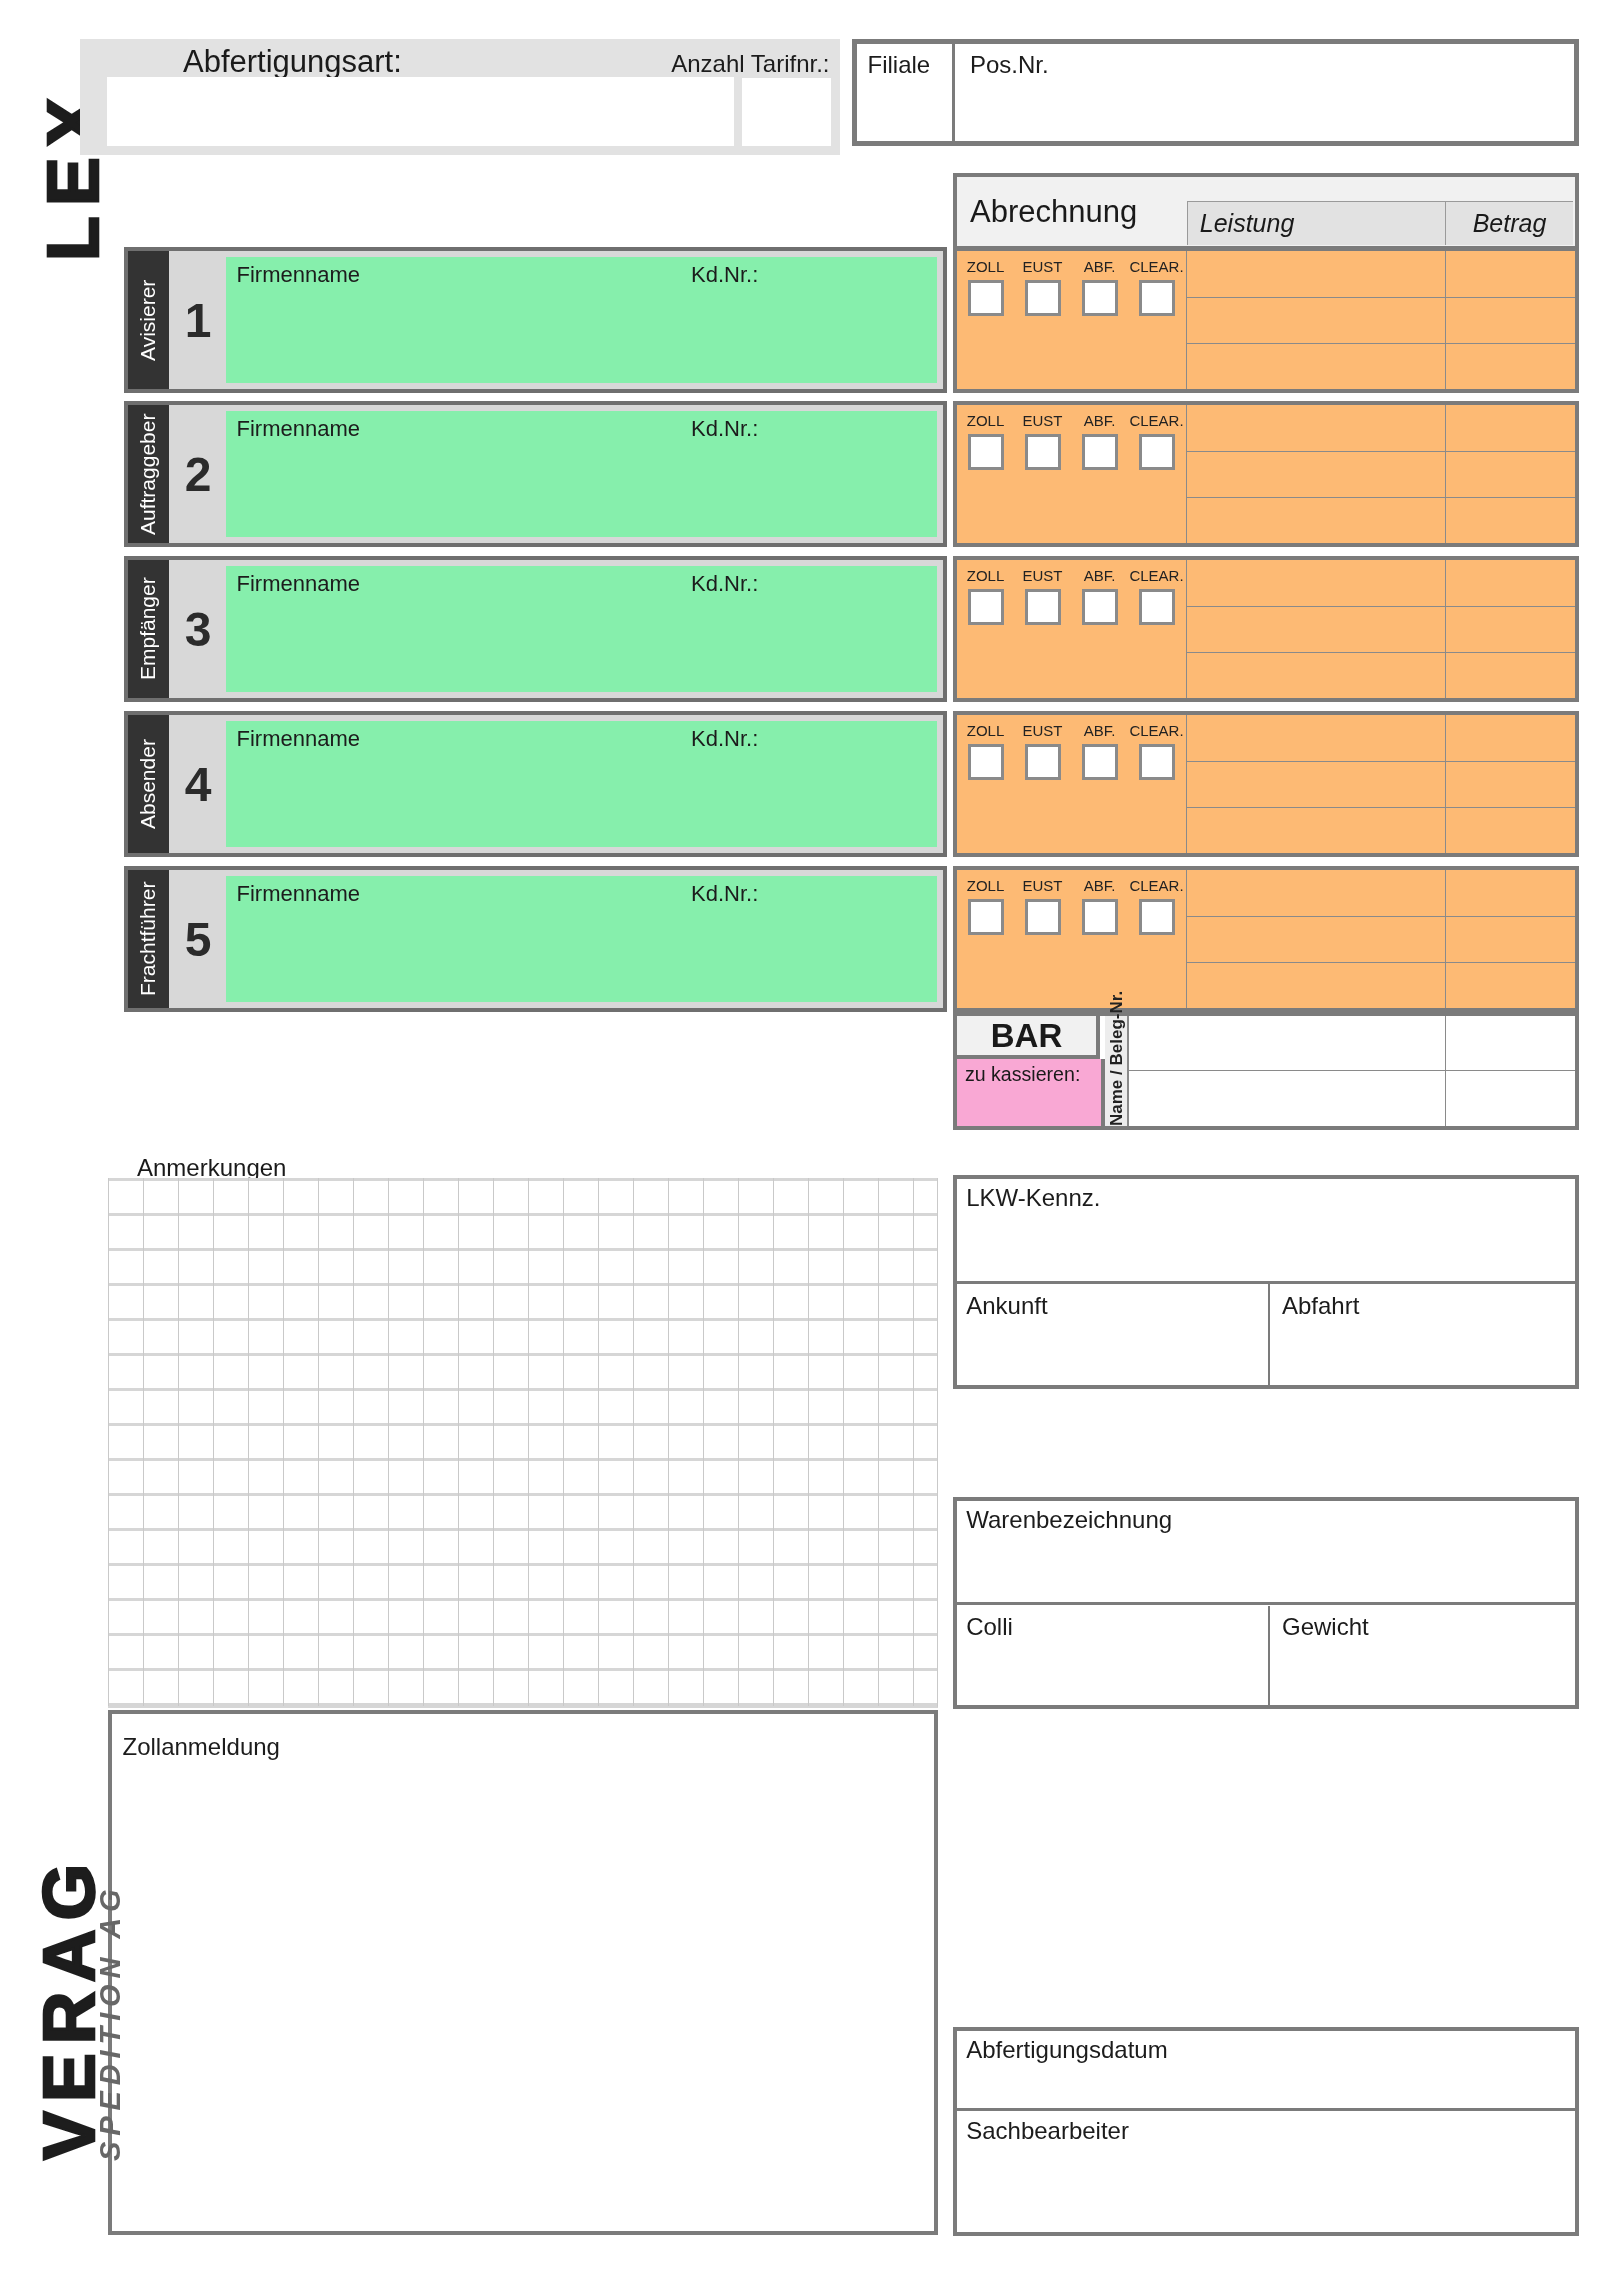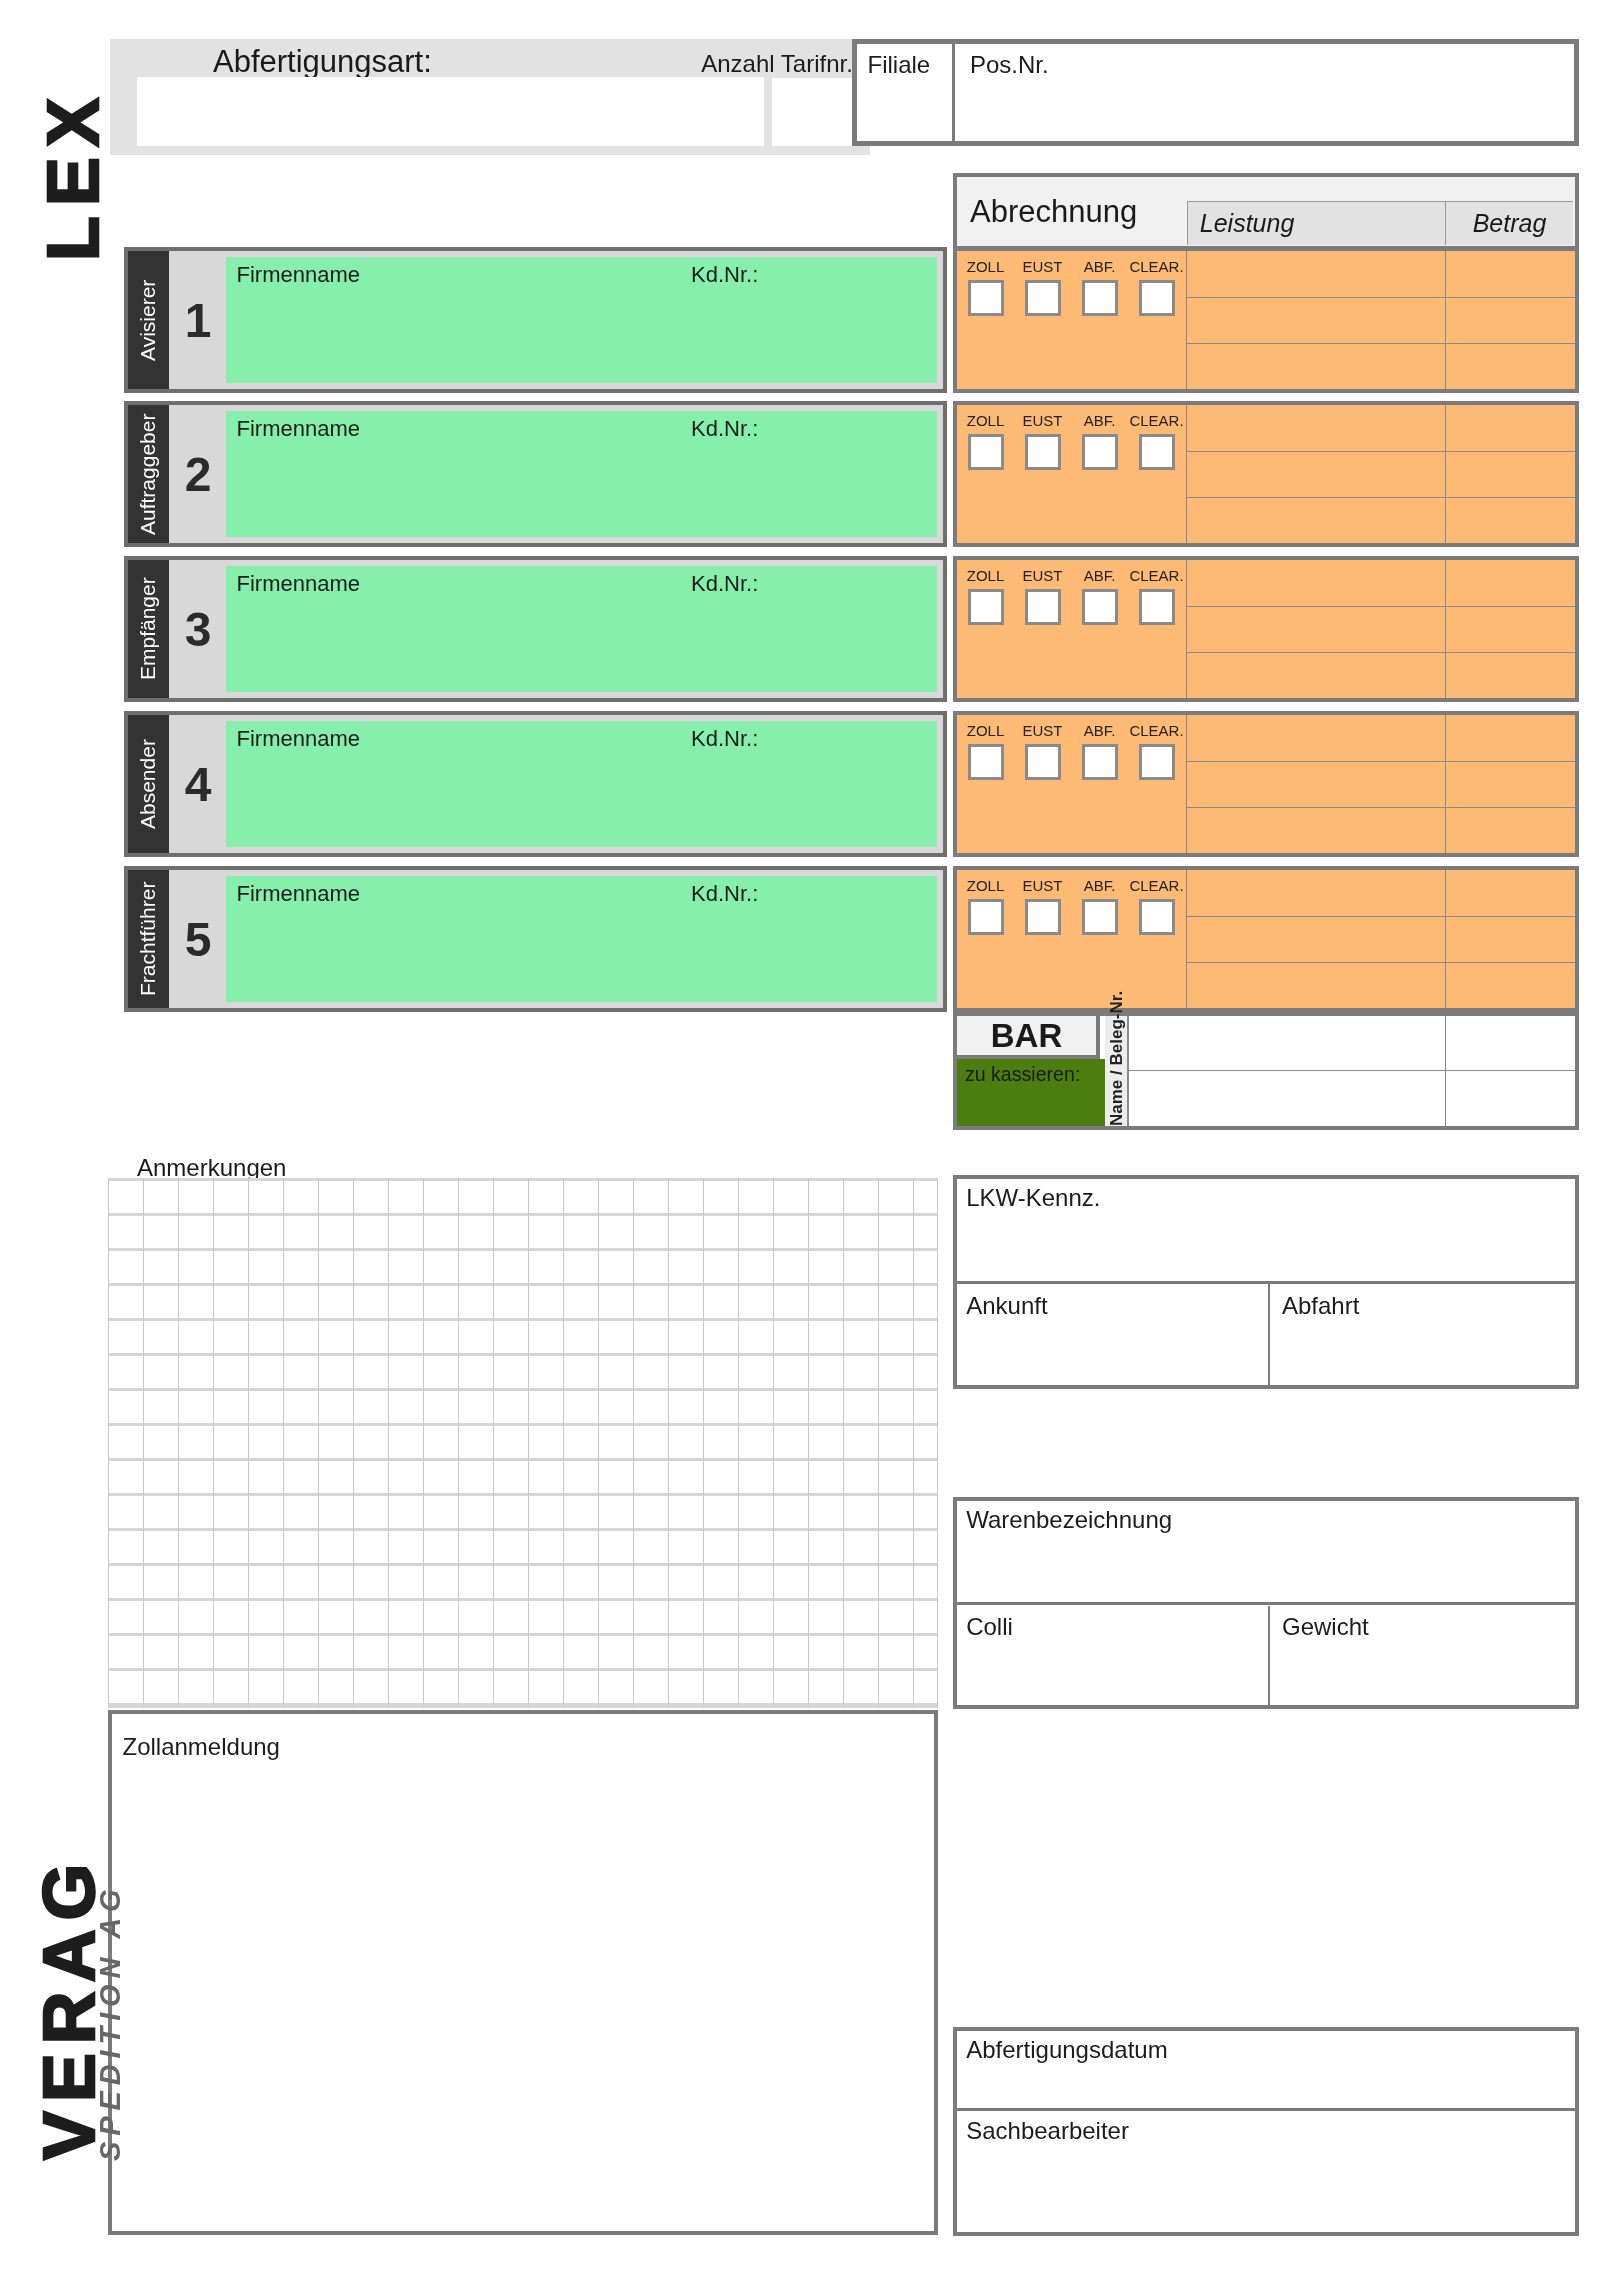--- a/index.html
+++ b/index.html
@@ -11,21 +11,21 @@
   
   .vtext{writing-mode:vertical-rl;transform:rotate(180deg);white-space:nowrap;}
   
   .logo-lex{left:34px;top:31px;height:230px;width:77px;font-size:73px;font-weight:bold;
             letter-spacing:10.5px;color:#1d1d1d;-webkit-text-stroke:2.6px #1d1d1d;line-height:77px;}
   .logo-verag{left:29px;top:1720px;height:440px;width:79px;font-size:73px;font-weight:bold;
               letter-spacing:9.2px;color:#1d1d1d;-webkit-text-stroke:2.6px #1d1d1d;line-height:79px;}
   .logo-sped{left:93px;top:1683px;height:478px;width:34px;font-size:29px;font-weight:bold;
              font-style:italic;letter-spacing:5.9px;color:#676767;line-height:34px;}
   
-  .top-panel{left:80px;top:39px;width:760px;height:116px;background:#e2e2e2;margin-left:30px;}
+  .top-panel{left:80px;top:39px;width:760px;height:116px;background:#e2e2e2;}
   .abf-label{left:103px;top:5.2px;font-size:31px;}
   .abf-input{left:27px;top:38px;width:627px;height:69px;background:#fff;}
   .anzahl-label{right:10.5px;top:10.5px;font-size:24px;}
   .anzahl-input{left:662px;top:39px;width:89px;height:68px;background:#fff;}
   
   .filiale-box{left:852px;top:39px;width:727px;height:107px;border:5.2px solid #7b7b7b;background:#fff;box-sizing:border-box;}
   .filiale-divider{left:95px;top:0;bottom:0;width:3.3px;background:#7b7b7b;}
   
   .abr-header{left:953px;top:173px;width:626px;height:77px;box-sizing:border-box;
               border:4.6px solid #7b7b7b;border-bottom-width:4.6px;background:#f1f1f1;}
@@ -45,21 +45,21 @@
   .vline-main{left:229px;top:0;bottom:0;width:1.3px;background:#8a8a8a;}
   .rows-area{left:230px;top:0;right:0;bottom:0;}
   .hline1{left:0;right:0;top:33.3%;height:1.3px;background:#8a8a8a;}
   .hline2{left:0;right:0;top:66.6%;height:1.3px;background:#8a8a8a;}
   .vline-betrag{left:258px;top:0;bottom:0;width:1.3px;background:#8a8a8a;}
   
   .bar-sec{left:953px;top:1012px;width:626px;height:118px;box-sizing:border-box;border:4.6px solid #7b7b7b;background:#fff;}
   .bar-box{left:0;top:0;width:139px;height:39px;background:#f1f1f1;box-sizing:content-box;
            border-right:4.6px solid #7b7b7b;border-bottom:4.6px solid #7b7b7b;
            text-align:center;font-size:33px;font-weight:bold;line-height:39px;}
-  .zu-box{left:0;top:43px;width:171px;bottom:0;background:#4d7c0f;box-sizing:border-box;
+  .zu-box{left:0;top:43px;width:148px;bottom:0;background:#f9a8d4;box-sizing:border-box;
           border-right:4.6px solid #7b7b7b;}
   .zu-label{left:7.9px;top:3.9px;font-size:19.6px;}
   .name-strip{left:148px;top:0;width:23.6px;bottom:0;background:#ededed;box-sizing:border-box;
               border-right:2px solid #8a8a8a;}
   .name-strip .vtext{position:absolute;left:1.3px;top:0;height:100%;width:21px;font-size:17px;
                      font-weight:bold;color:#222;line-height:21px;}
   .bar-rows{left:171px;top:0;right:0;bottom:0;}
   .bar-hline{left:0;right:0;top:54px;height:1.3px;background:#8a8a8a;}
   .bar-vline{left:317px;top:0;bottom:0;width:1.3px;background:#8a8a8a;}
   

